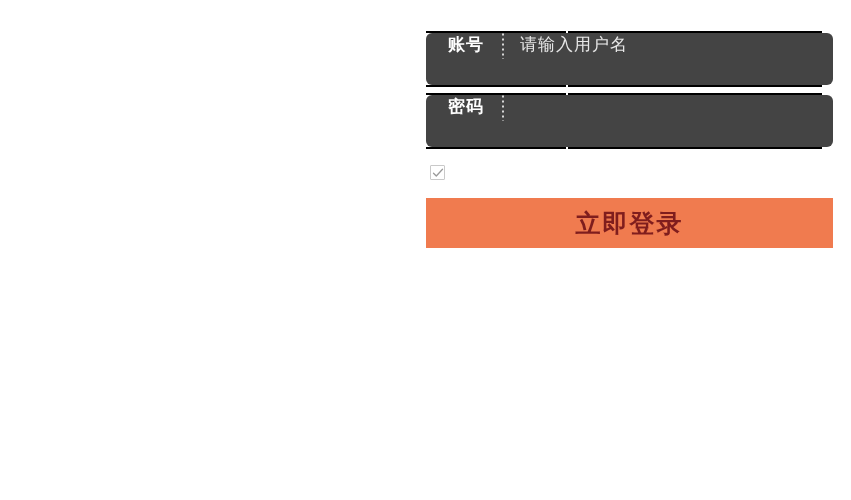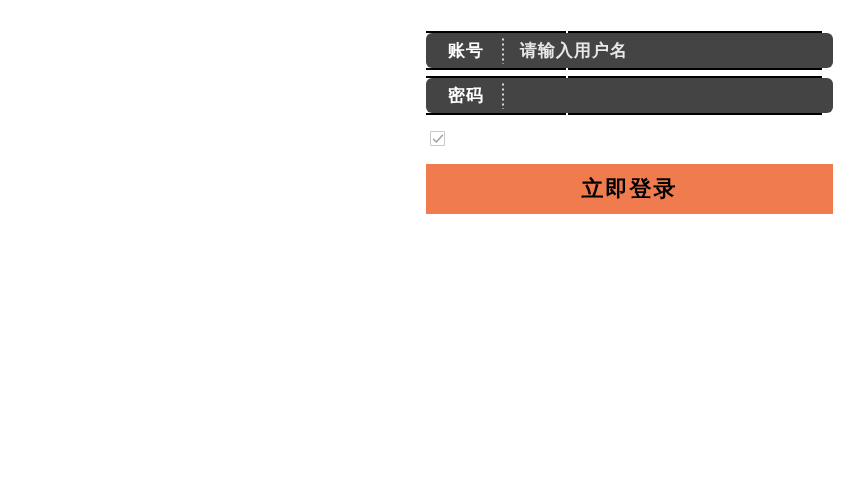--- a/index.html
+++ b/index.html
@@ -44,25 +44,24 @@
     height: 2px;
     background: #000000;
   }
 
   .field-gap-top { height: 31px; }
   .field-gap-mid { height: 6px; }
 
   
   .field {
     width: 407px;
-    height: 35px;
+    height: 52px;
     background: #444444;
     border-radius: 6px;
     display: flex;
-    align-items: center;
     box-sizing: border-box;
     padding-left: 22px;
   }
   .field-label {
     color: #ffffff;
     font-size: 17px;
     font-weight: bold;
     letter-spacing: 1px;
     white-space: nowrap;
   }
@@ -71,21 +70,21 @@
     height: 26px;
     margin: 0 16px 0 18px;
     background-image: linear-gradient(to bottom, #d8d8d8 50%, rgba(255,255,255,0) 0%);
     background-position: left;
     background-size: 2px 5px;
     background-repeat: repeat-y;
   }
   .field-placeholder {
     color: #e8e8e8;
     font-size: 17px;
-    font-weight: bold;
+    font-weight: normal;
     letter-spacing: 1px;
     white-space: nowrap;
   }
 
   
   .checkbox-row {
     height: 34px;
     display: flex;
     align-items: center;
     padding-top: 12px;
@@ -121,22 +120,22 @@
     background: #f07b4f;
     border: none;
     outline: none;
     display: flex;
     align-items: center;
     justify-content: center;
     cursor: pointer;
     padding: 0;
   }
   .submit-button-label {
-    color: #000000;
-    font-size: 22px;
+    color: #7f1d1d;
+    font-size: 25px;
     font-weight: bold;
     letter-spacing: 2px;
   }
 </style>
 </head>
 <body>
 
 <div id="login-form">
 
   <div class="field-gap-top"></div>

